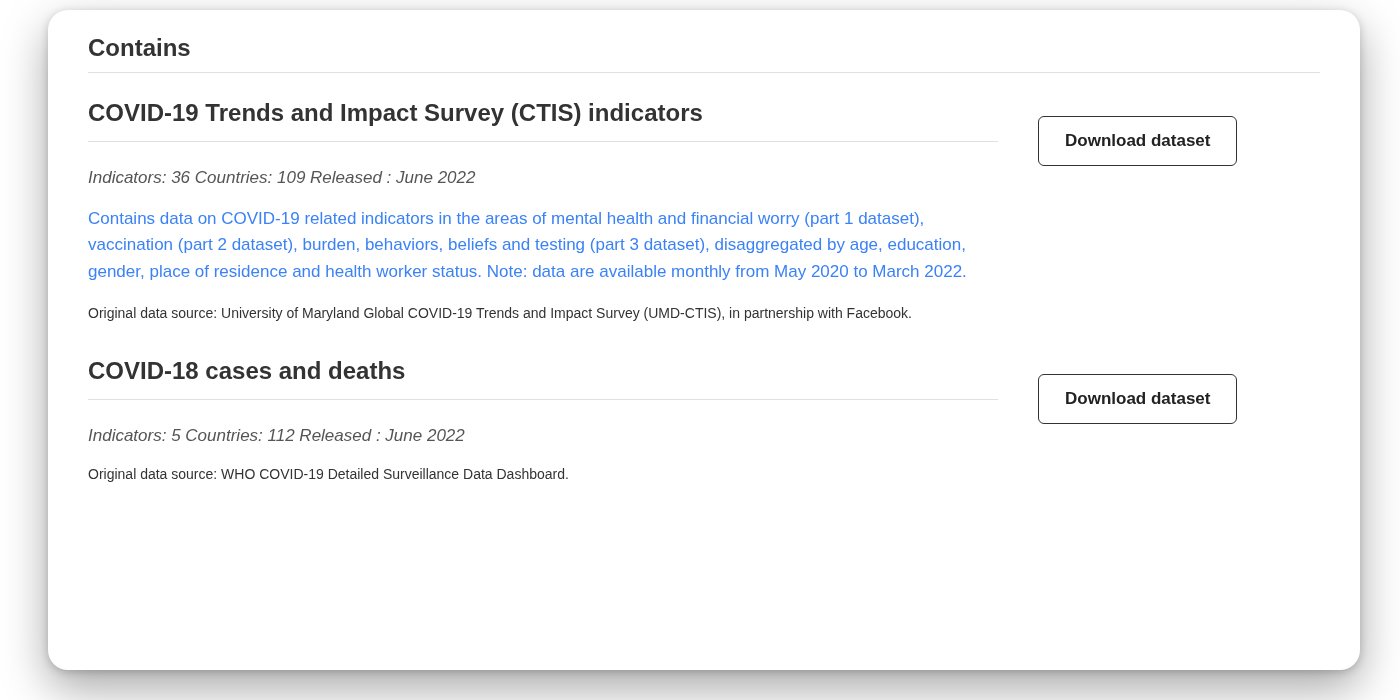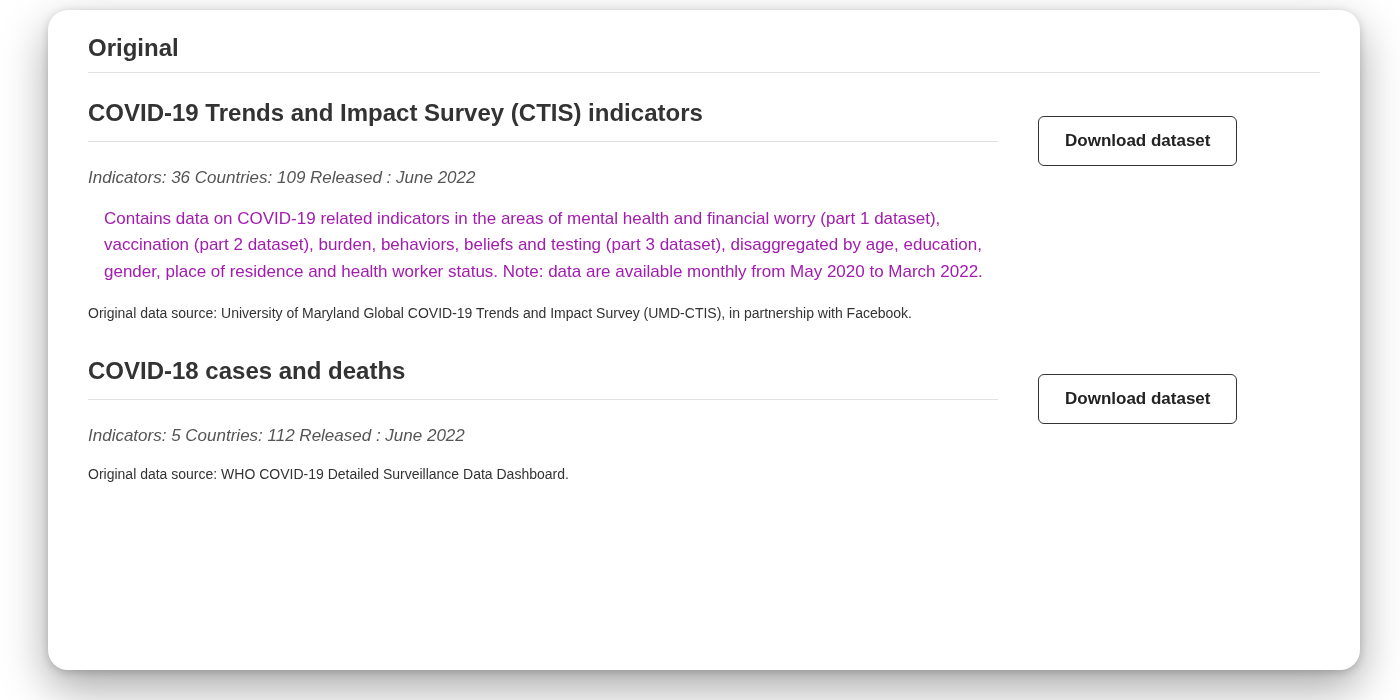--- a/index.html
+++ b/index.html
@@ -48,23 +48,22 @@
   }
   .meta {
     font-style: italic;
     font-size: 17px;
     color: #555555;
     margin-bottom: 18px;
   }
   .desc {
     font-size: 17px;
     line-height: 1.55;
-    color: #a21caf;
+    color: #3b82f6;
     margin-bottom: 18px;
-    margin-left: 16px;
   }
   .source {
     font-size: 14px;
     line-height: 1.55;
     color: #333333;
   }
   .btn {
     flex: 0 0 auto;
     margin-top: 17px;
     background: #ffffff;
@@ -77,21 +76,21 @@
     cursor: pointer;
     white-space: nowrap;
     font-family: inherit;
   }
 </style>
 </head>
 <body>
 
 <div class="card">
 
-  <h2 class="section-title">Original</h2>
+  <h2 class="section-title">Contains</h2>
 
   <div class="dataset-row">
     <div class="dataset-main">
       <h3 class="dataset-title">COVID-19 Trends and Impact Survey (CTIS) indicators</h3>
       <p class="meta">Indicators: 36  Countries: 109  Released : June 2022</p>
       <p class="desc">Contains data on COVID-19 related indicators in the areas of mental health and financial worry (part 1 dataset), vaccination (part 2 dataset), burden, behaviors, beliefs and testing (part 3 dataset), disaggregated by age, education, gender, place of residence and health worker status. Note: data are available monthly from May 2020 to March 2022.</p>
       <p class="source">Original data source: University of Maryland Global COVID-19 Trends and Impact Survey (UMD-CTIS), in partnership with Facebook.</p>
     </div>
     <button class="btn">Download dataset</button>
   </div>

